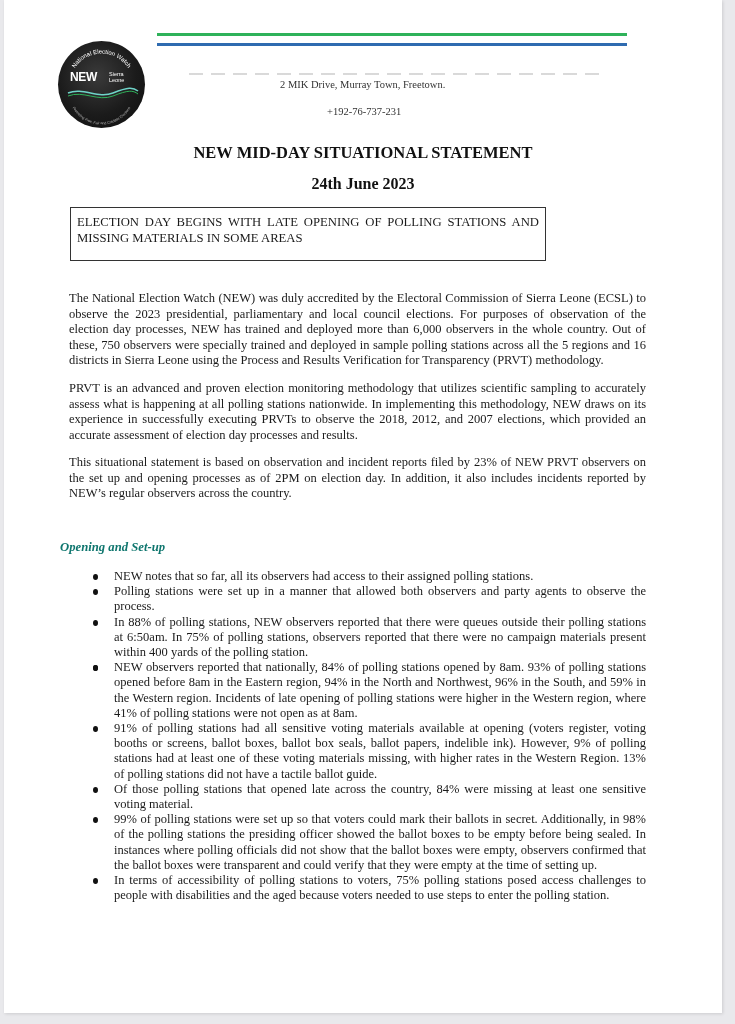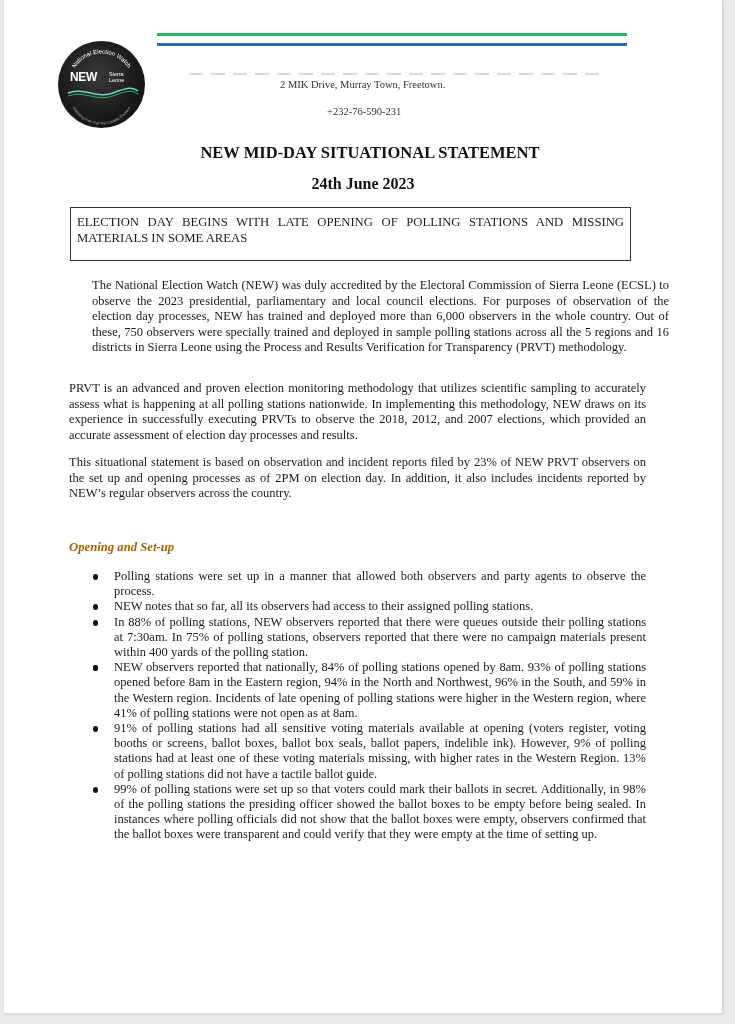--- a/index.html
+++ b/index.html
@@ -44,45 +44,45 @@
     opacity: 0.7;
   }
   .address {
     position: absolute; left: 276px; top: 79px; font-size: 10.5px; color: #333;
   }
   .phone {
     position: absolute; left: 323px; top: 106px; font-size: 10.5px; color: #333;
   }
   .title {
     position: absolute; left: 0; width: 718px; top: 143px; text-align: center;
-    font-weight: bold; font-size: 16.5px; color: #111; padding-left: 7px;
+    font-weight: bold; font-size: 16.5px; color: #111;
   }
   .date {
     position: absolute; left: 0; width: 718px; top: 175px; text-align: center;
     font-weight: bold; font-size: 16px; color: #111;
   }
   .headline-box {
-    position: absolute; left: 66px; top: 207px; width: 561px; height: 54px;
+    position: absolute; left: 66px; top: 207px; width: 476px; height: 54px;
     border: 1.5px solid #333;
     box-sizing: border-box;
     padding: 6px 6px 0 6px;
     font-size: 12.7px; line-height: 16px; color: #1a1a1a;
     text-align: justify;
   }
   .body-text {
     position: absolute; left: 65px; width: 577px;
     font-size: 12.5px; line-height: 15.5px; text-align: justify; color: #1a1a1a;
   }
-  .p1 { top: 278px; margin-left: 23px; }
+  .p1 { top: 291px; }
   .p2 { top: 381px; }
   .p3 { top: 455px; }
   .p4 { top: 513px; }
   .section-heading {
-    position: absolute; left: 65px; top: 540px;
-    font-size: 12.7px; font-weight: bold; font-style: italic; color: #a16207;
+    position: absolute; left: 56px; top: 540px;
+    font-size: 12.7px; font-weight: bold; font-style: italic; color: #0f766e;
   }
   .bullets {
     position: absolute; left: 65px; top: 569px; width: 577px;
     margin: 0; padding: 0; list-style: none;
   }
   .bullets li {
     position: relative; padding-left: 45px;
     font-size: 12.5px; line-height: 15.2px; text-align: justify; color: #1a1a1a;
   }
   .bullet-dot {
@@ -115,38 +115,40 @@
       <span>Sierra</span><br>
       <span>Leone</span>
     </span>
   </div>
 
   <div class="rule green"></div>
   <div class="rule blue"></div>
 
   <div class="dashes"></div>
   <div class="address">2 MIK Drive, Murray Town, Freetown.</div>
-  <div class="phone">+232-76-590-231</div>
+  <div class="phone">+192-76-737-231</div>
 
   <div class="title">NEW MID-DAY SITUATIONAL STATEMENT</div>
   <div class="date">24th June 2023</div>
 
   <div class="headline-box">
     <span>ELECTION DAY BEGINS WITH LATE OPENING OF POLLING STATIONS AND MISSING MATERIALS IN SOME AREAS</span>
   </div>
 
   <div class="body-text p1">The National Election Watch (NEW) was duly accredited by the Electoral Commission of Sierra Leone (ECSL) to observe the 2023 presidential, parliamentary and local council elections. For purposes of observation of the election day processes, NEW has trained and deployed more than 6,000 observers in the whole country. Out of these, 750 observers were specially trained and deployed in sample polling stations across all the 5 regions and 16 districts in Sierra Leone using the Process and Results Verification for Transparency (PRVT) methodology.</div>
   <div class="body-text p2">PRVT is an advanced and proven election monitoring methodology that utilizes scientific sampling to accurately assess what is happening at all polling stations nationwide. In implementing this methodology, NEW draws on its experience in successfully executing PRVTs to observe the 2018, 2012, and 2007 elections, which provided an accurate assessment of election day processes and results.</div>
   <div class="body-text p3">This situational statement is based on observation and incident reports filed by 23% of NEW PRVT observers on the set up and opening processes as of 2PM on election day. In addition, it also includes incidents reported by NEW’s regular observers across the country.</div>
 
   <div class="section-heading">Opening and Set-up</div>
 
   <ul class="bullets">
+    <li><span class="bullet-dot"></span><span>NEW notes that so far, all its observers had access to their assigned polling stations.</span></li>
     <li><span class="bullet-dot"></span><span>Polling stations were set up in a manner that allowed both observers and party agents to observe the process.</span></li>
-    <li><span class="bullet-dot"></span><span>NEW notes that so far, all its observers had access to their assigned polling stations.</span></li>
-    <li><span class="bullet-dot"></span><span>In 88% of polling stations, NEW observers reported that there were queues outside their polling stations at 7:30am. In 75% of polling stations, observers reported that there were no campaign materials present within 400 yards of the polling station.</span></li>
+    <li><span class="bullet-dot"></span><span>In 88% of polling stations, NEW observers reported that there were queues outside their polling stations at 6:50am. In 75% of polling stations, observers reported that there were no campaign materials present within 400 yards of the polling station.</span></li>
     <li><span class="bullet-dot"></span></li>
     <li><span class="bullet-dot"></span><span>NEW observers reported that nationally, 84% of polling stations opened by 8am. 93% of polling stations opened before 8am in the Eastern region, 94% in the North and Northwest, 96% in the South, and 59% in the Western region. Incidents of late opening of polling stations were higher in the Western region, where 41% of polling stations were not open as at 8am.</span></li>
     <li><span class="bullet-dot"></span><span>91% of polling stations had all sensitive voting materials available at opening (voters register, voting booths or screens, ballot boxes, ballot box seals, ballot papers, indelible ink). However, 9% of polling stations had at least one of these voting materials missing, with higher rates in the Western Region. 13% of polling stations did not have a tactile ballot guide.</span></li>
+    <li><span class="bullet-dot"></span><span>Of those polling stations that opened late across the country, 84% were missing at least one sensitive voting material.</span></li>
     <li><span class="bullet-dot"></span><span>99% of polling stations were set up so that voters could mark their ballots in secret. Additionally, in 98% of the polling stations the presiding officer showed the ballot boxes to be empty before being sealed. In instances where polling officials did not show that the ballot boxes were empty, observers confirmed that the ballot boxes were transparent and could verify that they were empty at the time of setting up.</span></li>
+    <li><span class="bullet-dot"></span><span>In terms of accessibility of polling stations to voters, 75% polling stations posed access challenges to people with disabilities and the aged because voters needed to use steps to enter the polling station.</span></li>
   </ul>
 
 </div>
 
 </body></html>

